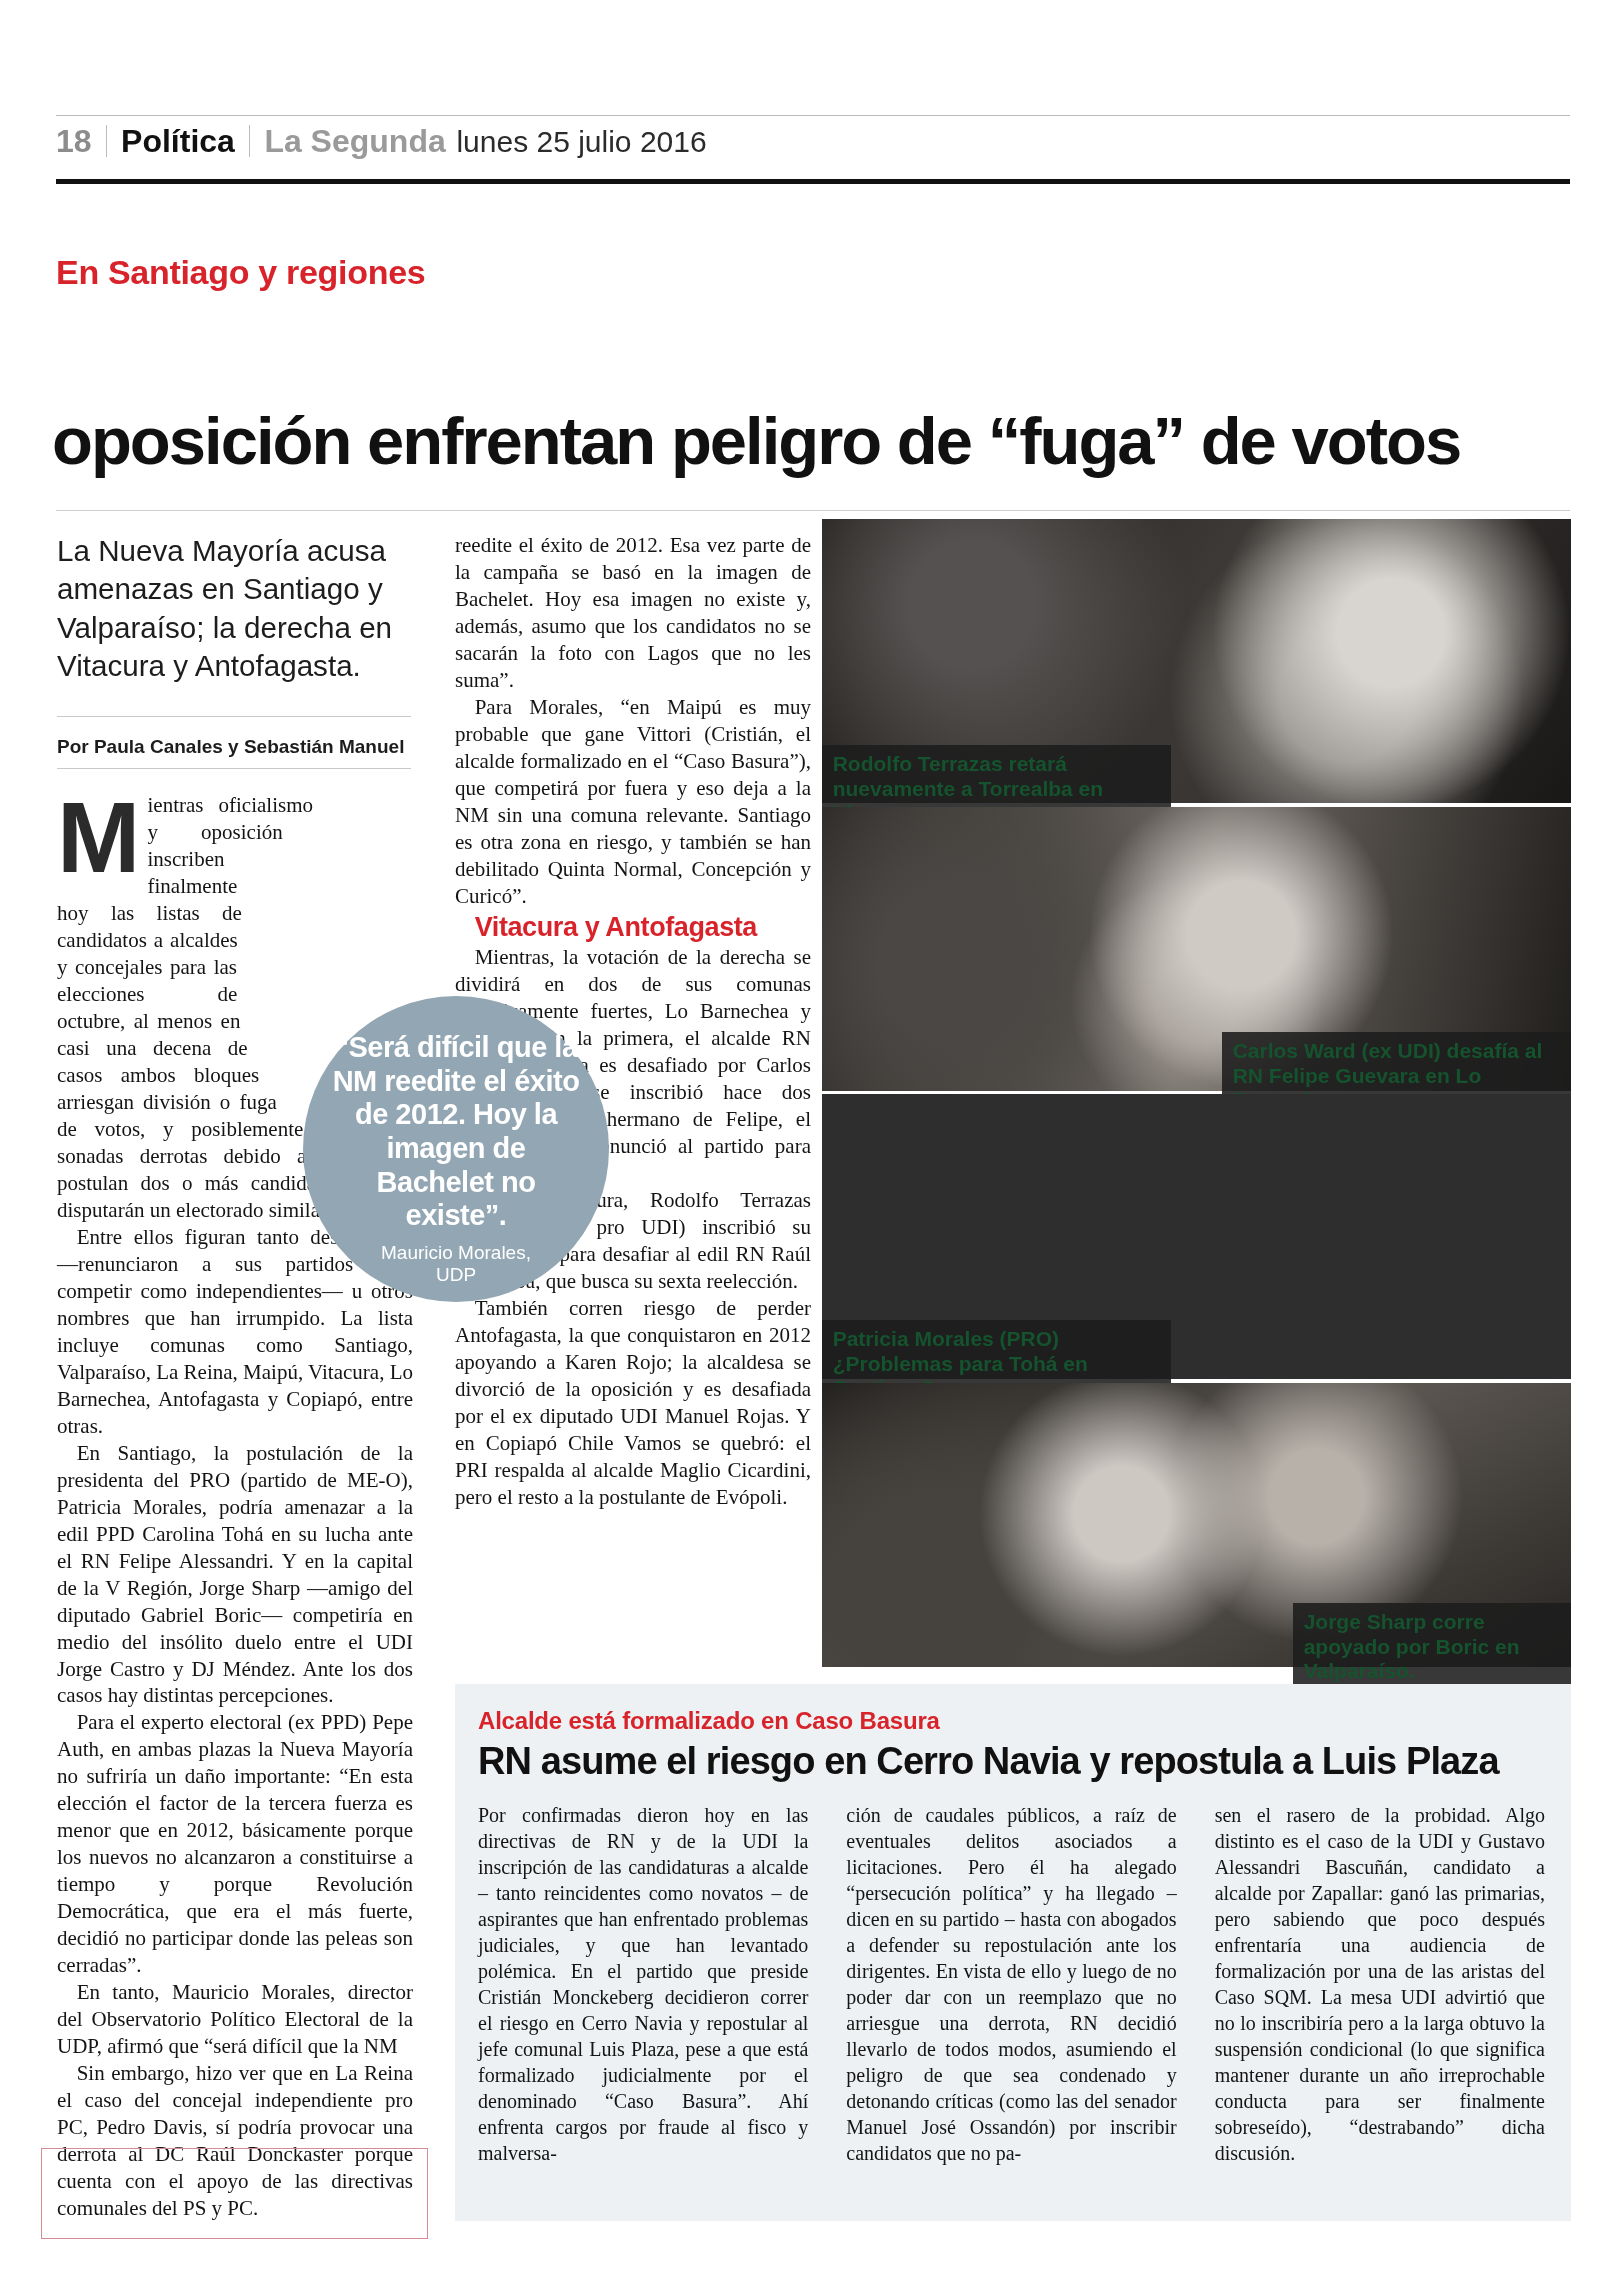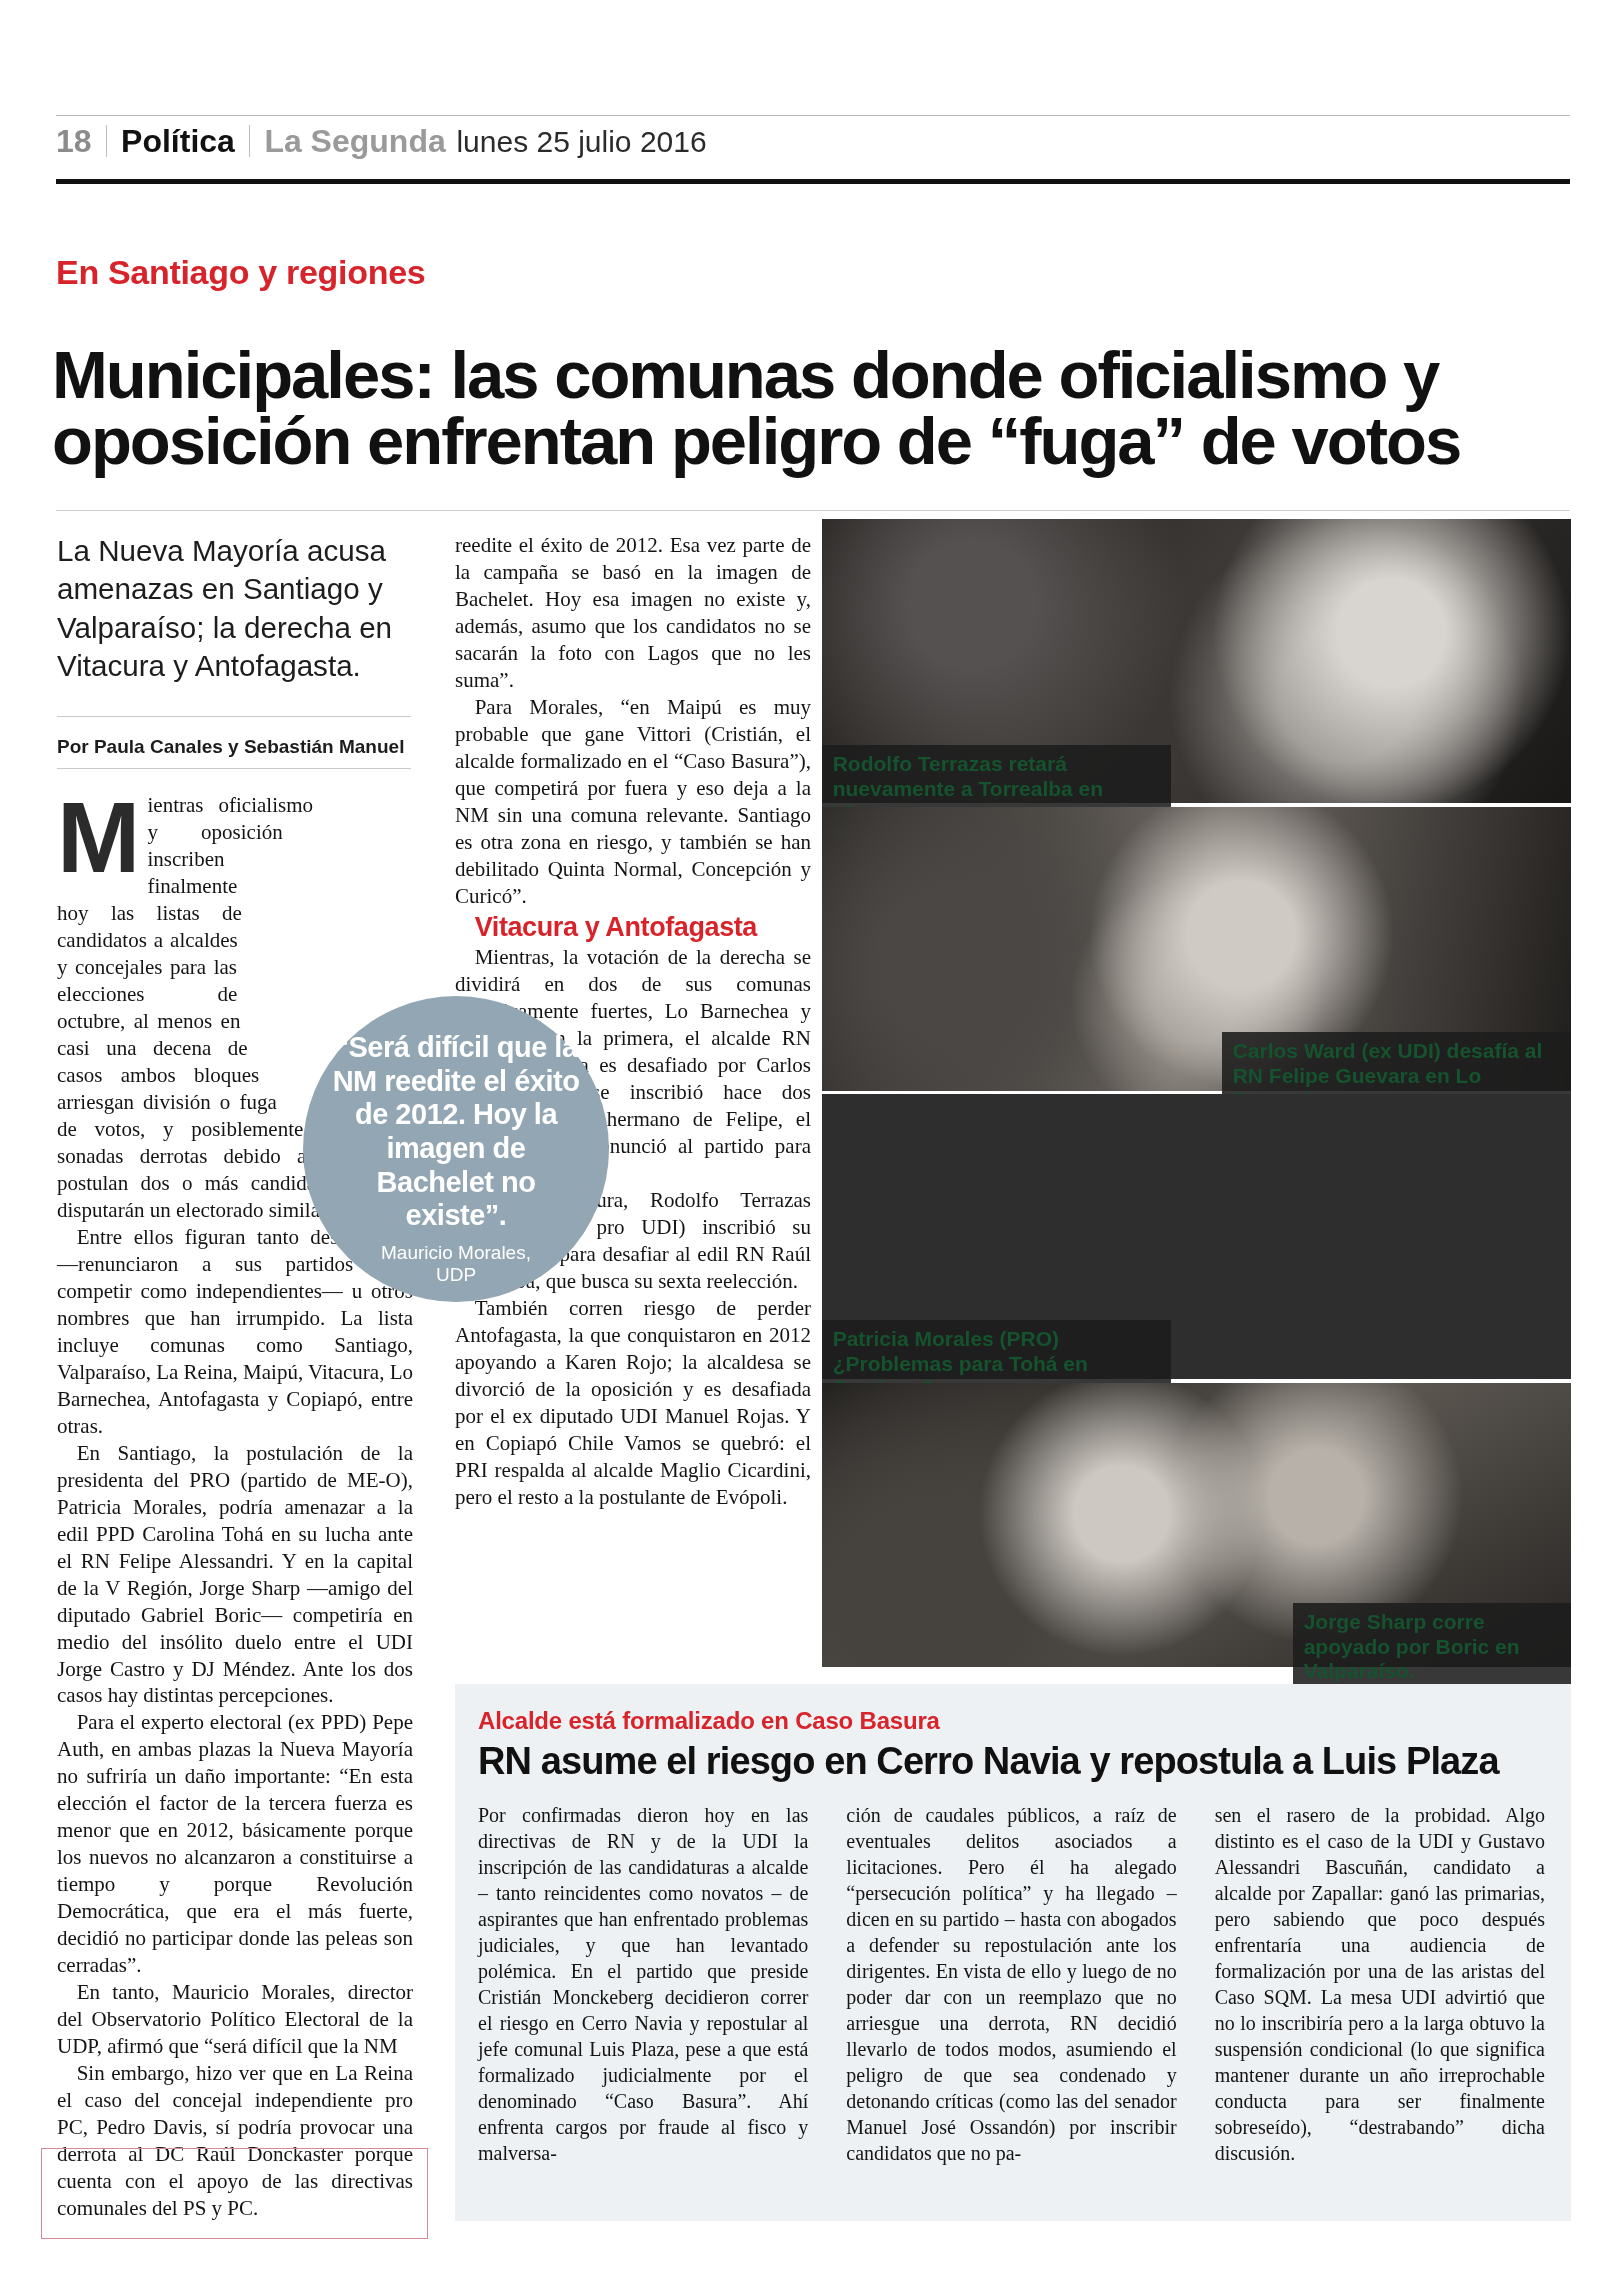--- a/index.html
+++ b/index.html
@@ -343,21 +343,21 @@
     <span class="mast-sep"></span>
     <span class="mast-section">Política</span>
     <span class="mast-sep"></span>
     <span class="mast-brand">La Segunda</span>
     <span class="mast-date">lunes 25 julio 2016</span>
   </div>
   <div class="rule-thick"></div>
 
   <div class="kicker">En Santiago y regiones</div>
   <h1 class="headline">
-    <span>Municipales: las comunas donde oficialismo y</span><br>
+    <br>
     <span>oposición enfrentan peligro de “fuga” de votos</span>
   </h1>
   <div class="rule-thin-head"></div>
 
   <div class="lead">La Nueva Mayoría acusa amenazas en Santiago y Valparaíso; la derecha en Vitacura y Antofagasta.</div>
   <div class="byline-rule-top"></div>
   <div class="byline">Por Paula Canales y Sebastián Manuel</div>
   <div class="byline-rule-bot"></div>
 
   <div class="col" id="col1">

